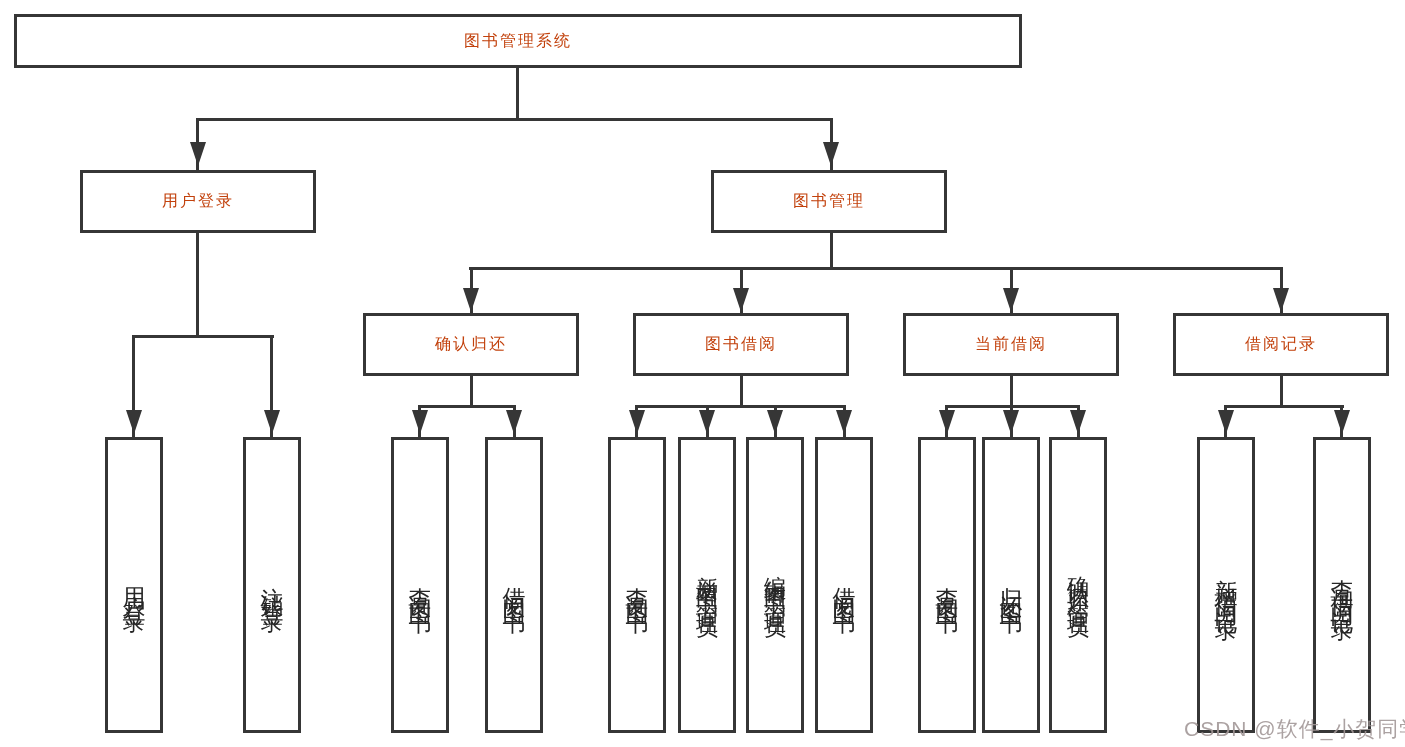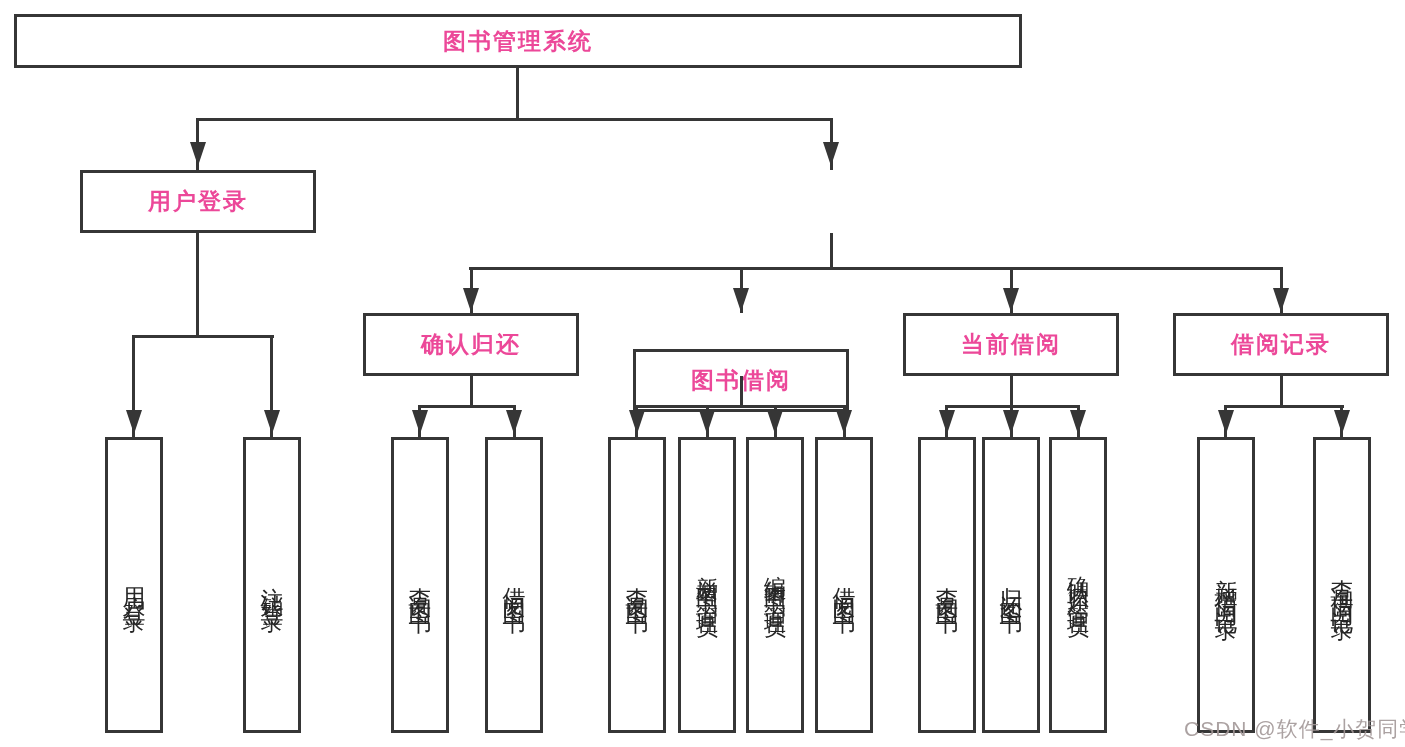--- a/index.html
+++ b/index.html
@@ -14,25 +14,24 @@
   .box {
     position: absolute;
     box-sizing: border-box;
     border: 3px solid #363636;
     background: #ffffff;
     display: flex;
     align-items: center;
     justify-content: center;
   }
   .hbox span {
-    font-size: 23px;
+    font-size: 16px;
     letter-spacing: 2px;
-    color: #ec4899;
+    color: #c2410c;
     white-space: nowrap;
-    font-weight: bold;
   }
   .vbox span {
     writing-mode: vertical-rl;
     text-orientation: mixed;
     font-size: 23px;
     letter-spacing: 8px;
     line-height: 1;
     color: #262626;
   }
   .vbox.long span {
@@ -66,26 +65,29 @@
 <div class="canvas">
 
   <div class="box hbox" style="left:14px; top:14px; width:1008px; height:54px;">
     <span>图书管理系统</span>
   </div>
 
   <div class="box hbox" style="left:80px; top:170px; width:236px; height:63px;">
     <span>用户登录</span>
   </div>
 
+  <div class="box hbox" style="left:711px; top:170px; width:236px; height:63px;">
+    <span>图书管理</span>
+  </div>
 
   <div class="box hbox" style="left:363px; top:313px; width:216px; height:63px;">
     <span>确认归还</span>
   </div>
 
-  <div class="box hbox" style="left:633px; top:313px; width:216px; height:63px;margin-top:36px;">
+  <div class="box hbox" style="left:633px; top:313px; width:216px; height:63px;">
     <span>图书借阅</span>
   </div>
 
   <div class="box hbox" style="left:903px; top:313px; width:216px; height:63px;">
     <span>当前借阅</span>
   </div>
 
   <div class="box hbox" style="left:1173px; top:313px; width:216px; height:63px;">
     <span>借阅记录</span>
   </div>

